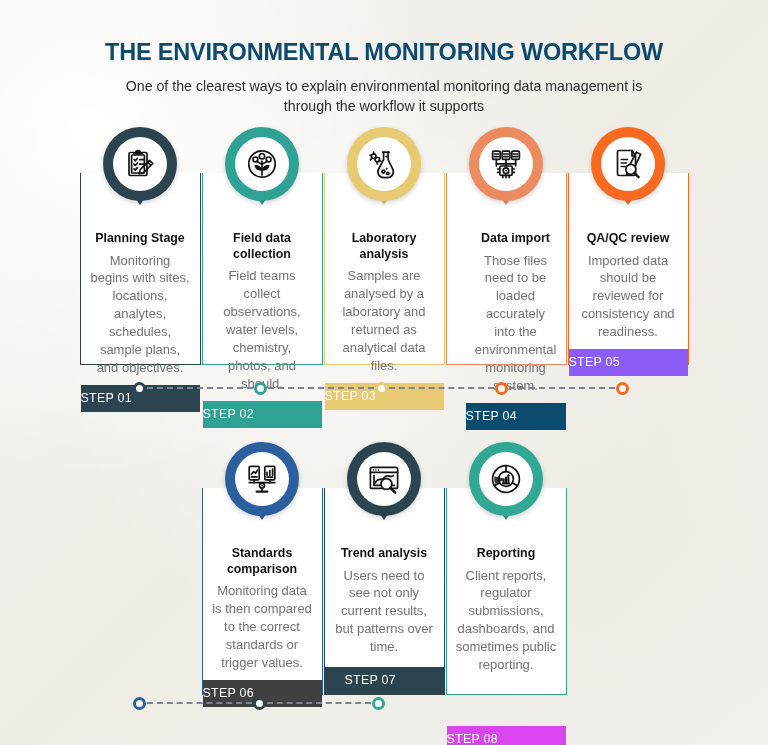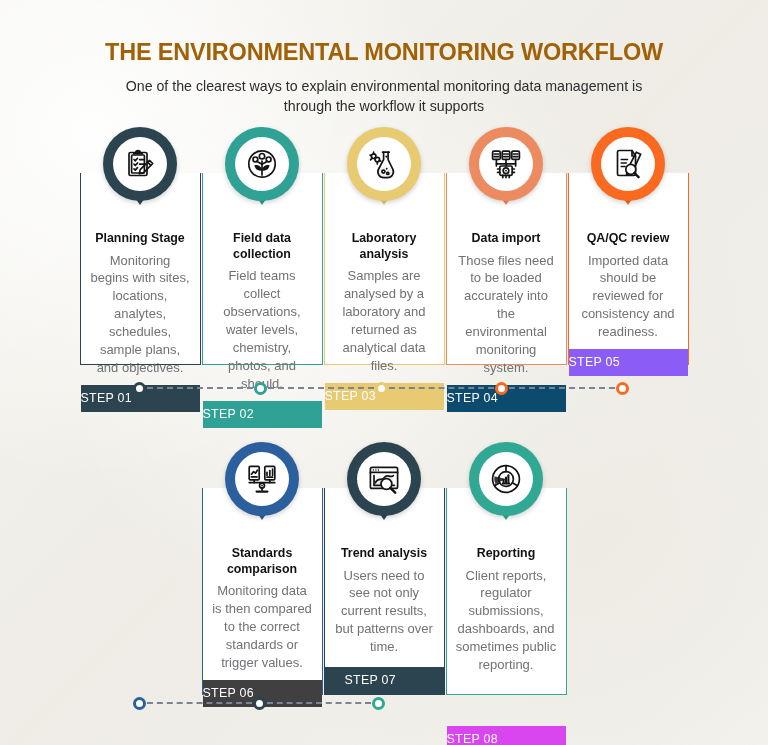--- a/index.html
+++ b/index.html
@@ -23,21 +23,21 @@
     width: 768px;
     height: 745px;
   }
 
   
   .header { position: absolute; top: 38px; left: 0; width: 768px; text-align: center; }
   .title {
     font-size: 23.5px;
     font-weight: bold;
     letter-spacing: -0.2px;
-    color: #a16207;
+    color: #0c4a6e;
     line-height: 1.2;
   }
   .subtitle {
     margin-top: 10px;
     font-size: 14.2px;
     color: #2d2d2d;
     line-height: 1.42;
     padding: 0 104px;
   }
 
@@ -245,21 +245,21 @@
     </svg>
               </div>
             </div>
           </div>
           <div class="card-inner">
             <div class="card-title">Laboratory analysis</div>
             <div class="card-desc">Samples are analysed by a laboratory and returned as analytical data files.</div>
           </div>
           <div class="step-bar" style="background: rgb(231, 202, 113);">STEP 03</div>
         </div>
-        <div class="card" style="border-color: rgb(236, 138, 96);">
+        <div class="card" style="border-color: rgb(236, 138, 96); padding-left: 19px;">
           <div class="pin">
             <div class="pin-tail" style="border-top-color: rgb(236, 138, 96);"></div>
             <div class="pin-circle" style="background: rgb(236, 138, 96);">
               <div class="pin-white">
     <svg width="32" height="32" viewBox="0 0 32 32">
       <rect x="2.6" y="3.2" width="7.6" height="8.2" rx="1.2" fill="none" stroke="#141414" stroke-width="1.7" stroke-linecap="round" stroke-linejoin="round"></rect>
       <rect x="12.2" y="3.2" width="7.6" height="8.2" rx="1.2" fill="none" stroke="#141414" stroke-width="1.7" stroke-linecap="round" stroke-linejoin="round"></rect>
       <rect x="21.8" y="3.2" width="7.6" height="8.2" rx="1.2" fill="none" stroke="#141414" stroke-width="1.7" stroke-linecap="round" stroke-linejoin="round"></rect>
       <line x1="4.1" y1="6" x2="8.7" y2="6" fill="none" stroke="#141414" stroke-width="1.7" stroke-linecap="round" stroke-linejoin="round"></line>
       <line x1="4.1" y1="8.6" x2="8.7" y2="8.6" fill="none" stroke="#141414" stroke-width="1.7" stroke-linecap="round" stroke-linejoin="round"></line>

